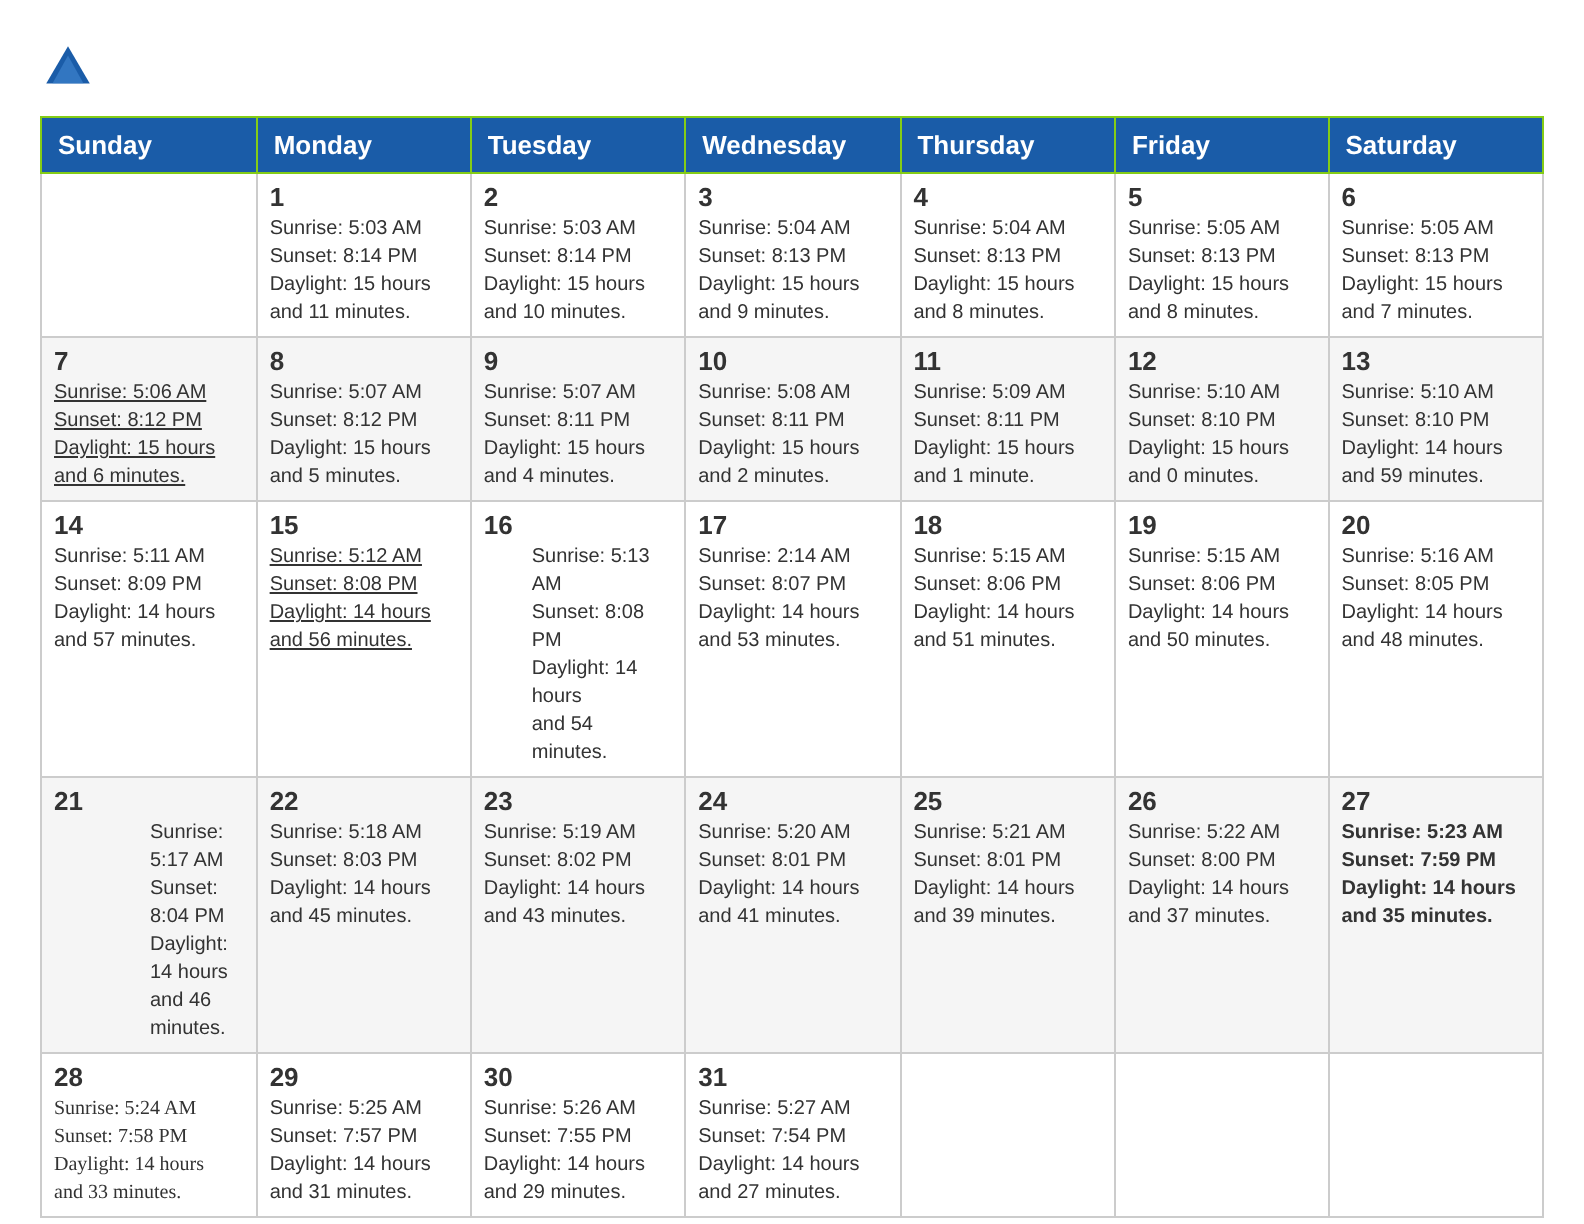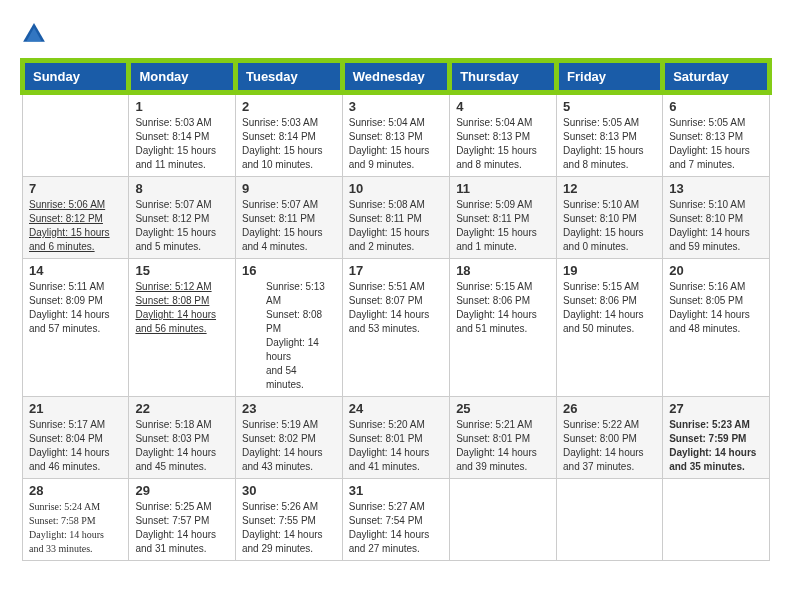--- a/index.html
+++ b/index.html
@@ -57,21 +57,21 @@
       border-collapse: collapse;
       border: 1px solid #ccc;
     }
     .calendar th {
       background-color: #1a5ca8;
       color: #fff;
       text-align: left;
       padding: 6px 8px;
       font-size: 13px;
       font-weight: bold;
-      border: 5px solid #84cc16;
+      border: 1px solid #84cc16;
     }
     .calendar td {
       border: 1px solid #ccc;
       vertical-align: top;
       padding: 4px 6px;
       width: 108px;
       min-height: 80px;
     }
     .day-num {
       font-size: 13px;
@@ -244,21 +244,21 @@
         </td>
         <td>
           <span class="day-num">16</span>
           <div class="day-info" style="white-space: pre-line; margin-left: 24px;">Sunrise: 5:13 AM
 Sunset: 8:08 PM
 Daylight: 14 hours
 and 54 minutes.</div>
         </td>
         <td>
           <span class="day-num">17</span>
-          <div class="day-info" style="white-space: pre-line;">Sunrise: 5:51 AM
+          <div class="day-info" style="white-space: pre-line;">Sunrise: 2:14 AM
 Sunset: 8:07 PM
 Daylight: 14 hours
 and 53 minutes.</div>
         </td>
         <td>
           <span class="day-num">18</span>
           <div class="day-info" style="white-space: pre-line;">Sunrise: 5:15 AM
 Sunset: 8:06 PM
 Daylight: 14 hours
 and 51 minutes.</div>
@@ -274,21 +274,21 @@
           <span class="day-num">20</span>
           <div class="day-info" style="white-space: pre-line;">Sunrise: 5:16 AM
 Sunset: 8:05 PM
 Daylight: 14 hours
 and 48 minutes.</div>
         </td>
       </tr>
       <tr>
         <td>
           <span class="day-num">21</span>
-          <div class="day-info" style="white-space: pre-line;">Sunrise: 5:17 AM
+          <div class="day-info" style="white-space: pre-line; margin-left: 48px;">Sunrise: 5:17 AM
 Sunset: 8:04 PM
 Daylight: 14 hours
 and 46 minutes.</div>
         </td>
         <td>
           <span class="day-num">22</span>
           <div class="day-info" style="white-space: pre-line;">Sunrise: 5:18 AM
 Sunset: 8:03 PM
 Daylight: 14 hours
 and 45 minutes.</div>

